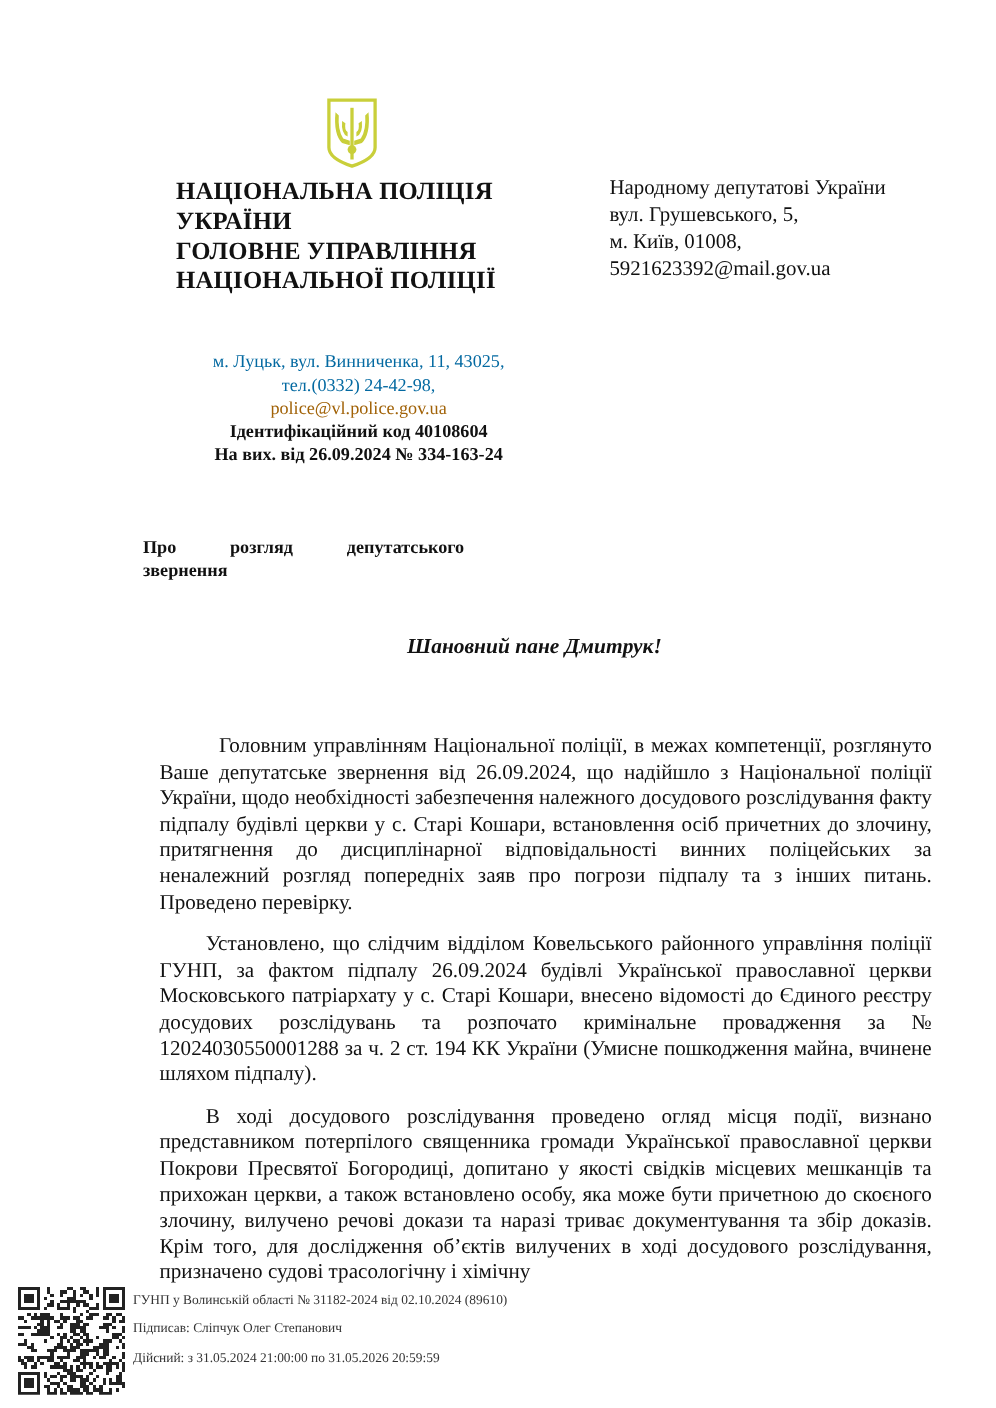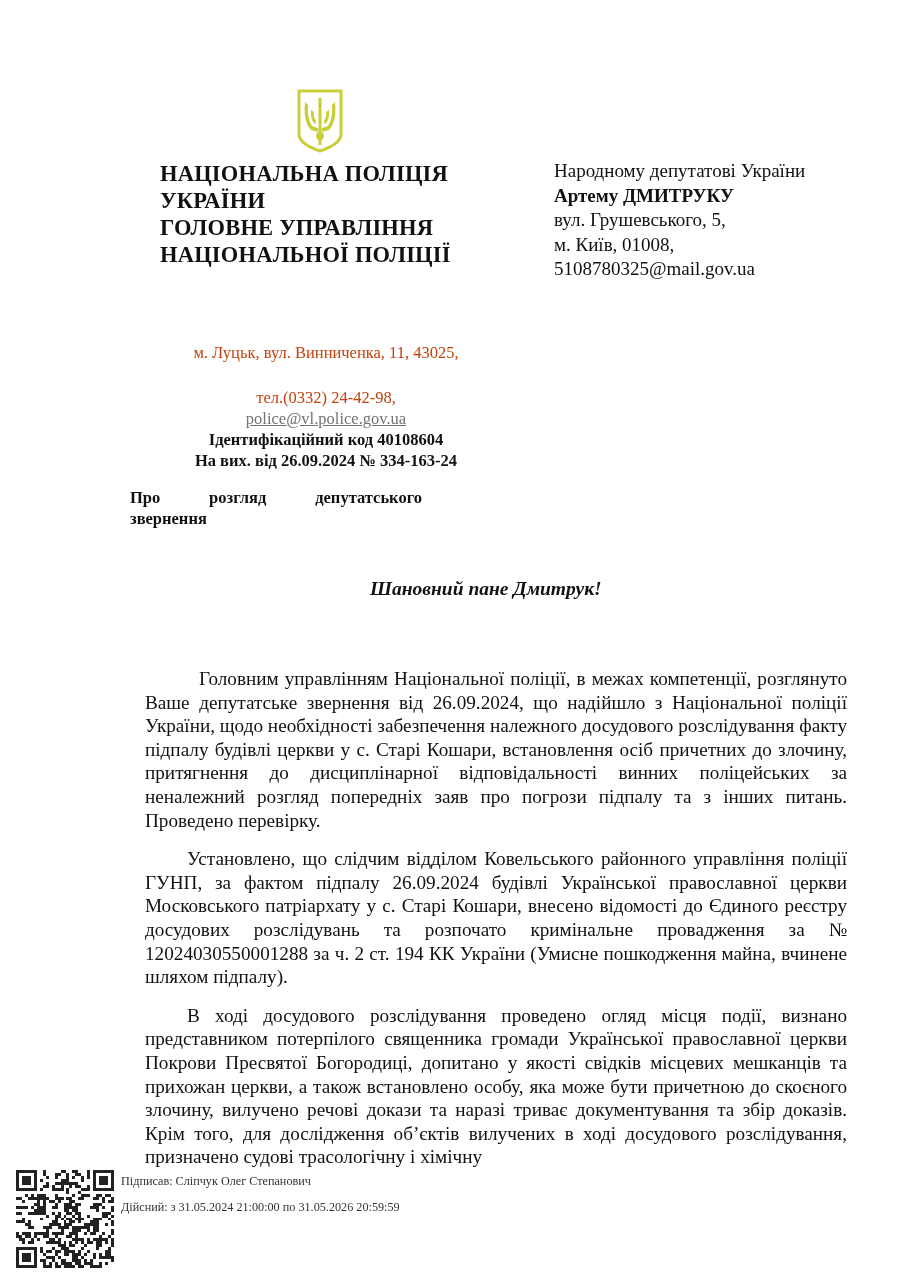--- a/index.html
+++ b/index.html
@@ -5,22 +5,22 @@
   html, body { margin: 0; padding: 0; background: #ffffff; }
   body { width: 905px; height: 1280px; position: relative; overflow: hidden; color: #111; }
 
   .emblem { position: absolute; left: 296px; top: 88px; width: 48px; height: 66px; }
 
   .org-block { position: absolute; left: 160px; top: 160px; width: 340px; text-align: left; }
   .org-title { font-family: "Liberation Serif", serif; font-weight: bold; font-size: 22.5px; line-height: 27px; letter-spacing: 0.2px; }
 
   .contacts { position: absolute; left: 160px; top: 318px; width: 332px; text-align: center;
     font-family: "Liberation Serif", serif; font-size: 16.5px; line-height: 21px; }
-  .blue { color: #c2410c; margin-top: 24px; }
-  .contacts a { color: #737373; text-decoration: underline; }
+  .blue { color: #0369a1; }
+  .contacts a { color: #a16207; }
   .bold { font-weight: bold; color: #111; }
 
   .recipient { position: absolute; left: 554px; top: 159px; width: 320px;
     font-family: "Liberation Serif", serif; font-size: 19px; line-height: 24.5px; }
 
   .subject { position: absolute; left: 130px; top: 487px; width: 292px;
     font-family: "Liberation Serif", serif; font-weight: bold; font-size: 16.5px; line-height: 21px; }
   .subject .l1 { display: flex; justify-content: space-between; }
 
   .salutation { position: absolute; left: 370px; top: 578px;
@@ -63,24 +63,23 @@
 <div class="contacts">
   <div class="blue">м. Луцьк, вул. Винниченка, 11, 43025,</div>
   <div class="blue">тел.(0332) 24-42-98,</div>
   <div><a>police@vl.police.gov.ua</a></div>
   <div class="bold">Ідентифікаційний код 40108604</div>
   <div class="bold">На вих. від 26.09.2024 № 334-163-24</div>
 </div>
 
 <div class="recipient">
   <div>Народному депутатові України</div>
-  <div style="font-weight:bold">Артему ДМИТРУКУ</div>
   <div>вул. Грушевського, 5,</div>
   <div>м. Київ, 01008,</div>
-  <div>5108780325@mail.gov.ua</div>
+  <div>5921623392@mail.gov.ua</div>
 </div>
 
 <div class="subject">
   <div class="l1">
     <span>Про</span>
     <span>розгляд</span>
     <span>депутатського</span>
   </div>
   <div>звернення</div>
 </div>
@@ -502,15 +501,16 @@
     <rect x="0.5" y="26.5" width="6" height="6"></rect>
   </g>
   <g fill="#222">
     <rect x="2" y="2" width="3" height="3"></rect>
     <rect x="28" y="2" width="3" height="3"></rect>
     <rect x="2" y="28" width="3" height="3"></rect>
   </g>
 </svg>
 
 <div class="stamp">
+  <div>ГУНП у Волинській області № 31182-2024 від 02.10.2024 (89610)</div>
   <div>Підписав: Сліпчук Олег Степанович</div>
   <div>Дійсний: з 31.05.2024 21:00:00 по 31.05.2026 20:59:59</div>
 </div>
 
 </body></html>

